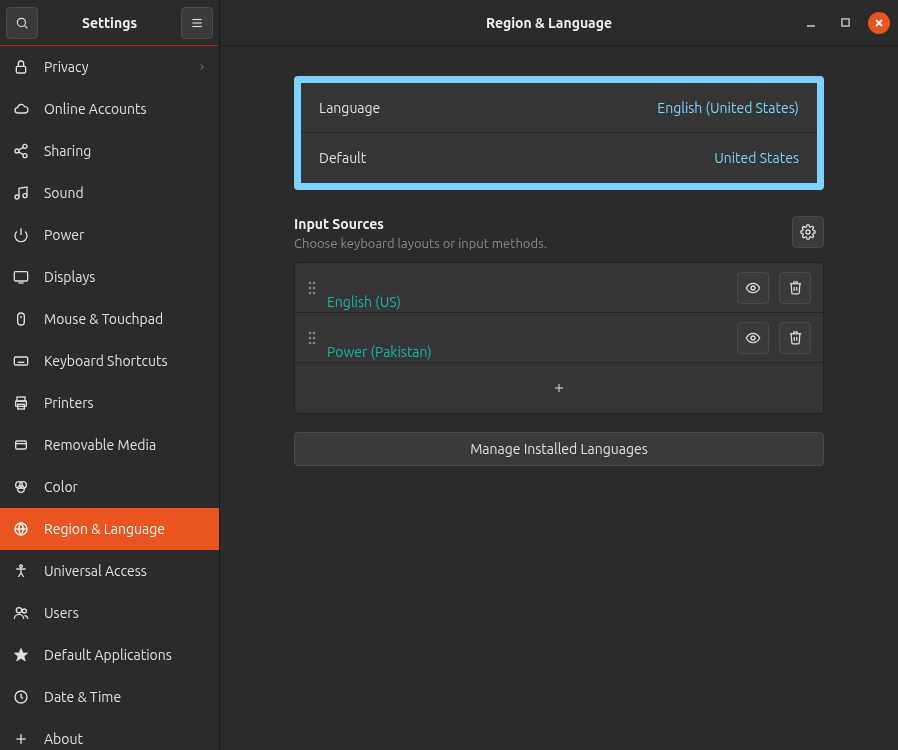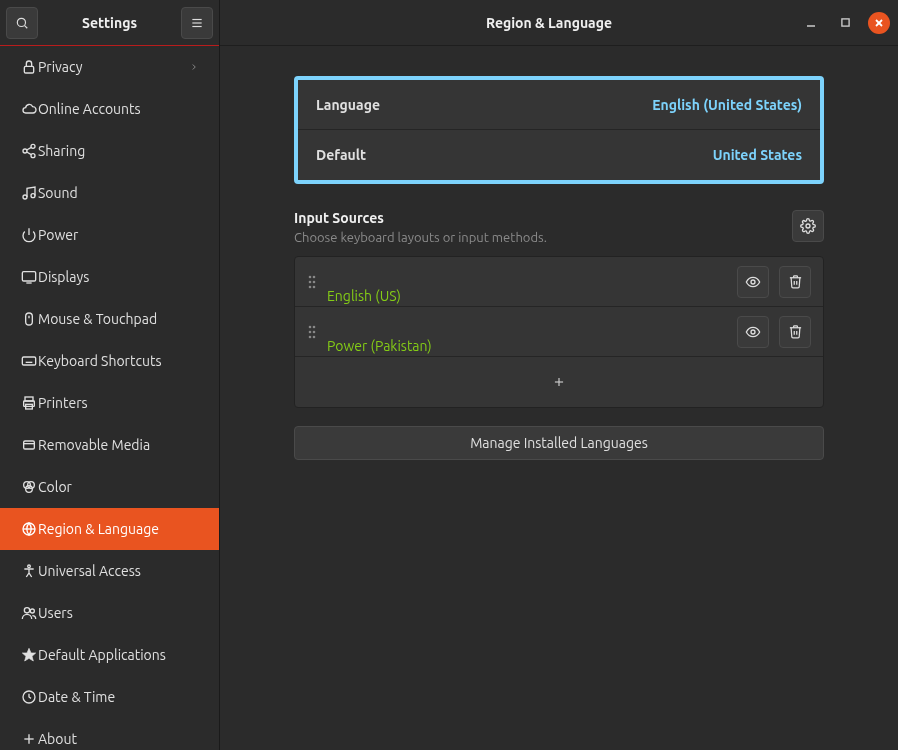--- a/index.html
+++ b/index.html
@@ -53,22 +53,22 @@
   color: #f0f0f0;
 }
 .sidebar-list {
   flex: 1;
   overflow-y: auto;
 }
 .sidebar-item {
   display: flex;
   align-items: center;
   height: 42px;
-  padding: 0 20px;
-  gap: 0;
+  padding: 0 12px;
+  gap: 14px;
   cursor: pointer;
   color: #e0e0e0;
 }
 .sidebar-item.active {
   background: #e95420;
   color: #fff;
 }
 .sidebar-item .icon {
   width: 18px;
   height: 18px;
@@ -124,24 +124,23 @@
   background: #e95420;
   color: #fff;
 }
 .content {
   flex: 1;
   padding: 30px 74px;
   overflow-y: auto;
 }
 .setting-card {
   background: #353535;
-  border: 4px solid #7dd3fc;
+  border: 7px solid #7dd3fc;
   border-radius: 4px;
   margin-bottom: 26px;
-  font-weight: bold;
 }
 .setting-row {
   display: flex;
   justify-content: space-between;
   align-items: center;
   height: 50px;
   padding: 0 18px;
   border-bottom: 1px solid #252525;
   cursor: pointer;
 }
@@ -188,21 +187,21 @@
   padding: 0 12px;
   gap: 10px;
   border-bottom: 1px solid #252525;
 }
 .drag-handle {
   cursor: grab;
   color: #888;
   display: flex;
   flex-shrink: 0;
 }
-.input-name { flex: 1; color: #84cc16; margin-top: 28px; }
+.input-name { flex: 1; color: #14b8a6; margin-top: 28px; }
 .small-btn {
   width: 32px;
   height: 32px;
   background: #3a3a3a;
   border: 1px solid #4a4a4a;
   border-radius: 4px;
   display: flex;
   align-items: center;
   justify-content: center;
   cursor: pointer;

